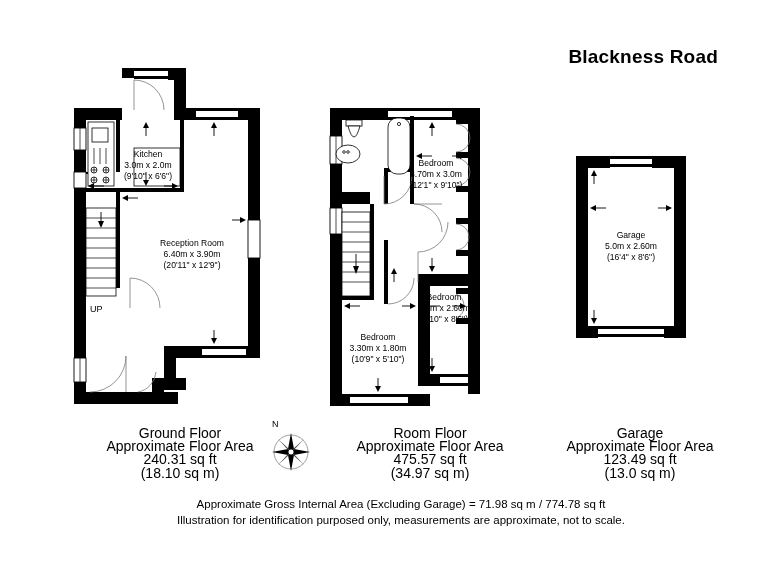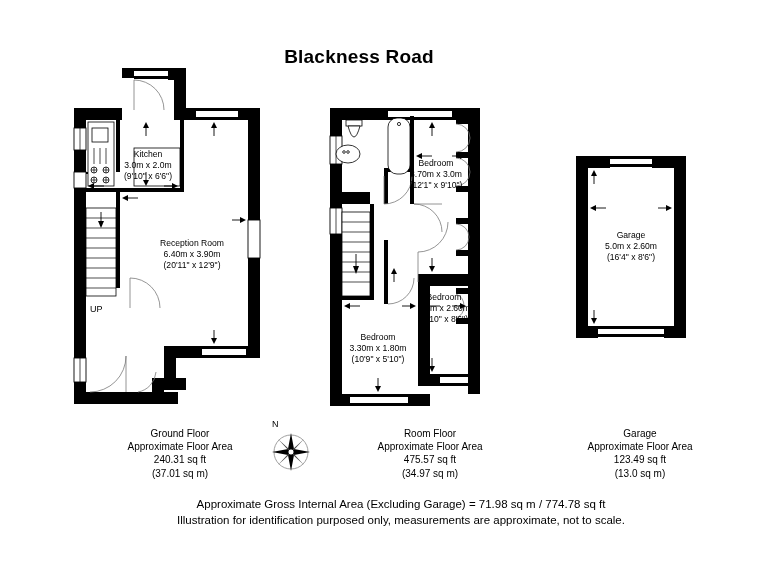--- a/index.html
+++ b/index.html
@@ -17,36 +17,36 @@
   }
   .page {
     position: absolute;
     inset: 0;
   }
   #title {
     position: absolute;
     top: 46px;
     left: 0;
     width: 718px;
-    text-align: center;
+    text-align: right;
     font-size: 19px;
     font-weight: bold;
     letter-spacing: 0.2px;
   }
   .plan {
     position: absolute;
   }
   #plan-ground { left: 60px; top: 60px; }
   #plan-first  { left: 322px; top: 60px; }
   #plan-garage { left: 560px; top: 60px; }
 
   .caption {
     position: absolute;
     text-align: center;
-    font-size: 10px;
+    font-size: 14px;
     line-height: 13.2px;
     width: 200px;
   }
   #cap-ground { left: 80px;  top: 427px; }
   #cap-first  { left: 330px; top: 427px; }
   #cap-garage { left: 540px; top: 427px; }
   .caption div { white-space: nowrap; }
 
   #compass {
     position: absolute;
@@ -364,21 +364,21 @@
         <polygon points="34,264 31,258 37,258"></polygon>
           <line class="line thin" x1="34" y1="250" x2="34" y2="258"></line>
       </g>
     </svg>
   </div>
 
   <div class="caption" id="cap-ground">
     <div>Ground Floor</div>
     <div>Approximate Floor Area</div>
     <div>240.31 sq ft</div>
-    <div>(37.01 sq m)</div>
+    <div>(18.10 sq m)</div>
   </div>
 
   <div class="caption" id="cap-first">
     <div>Room Floor</div>
     <div>Approximate Floor Area</div>
     <div>475.57 sq ft</div>
     <div>(34.97 sq m)</div>
   </div>
 
   <div class="caption" id="cap-garage">

